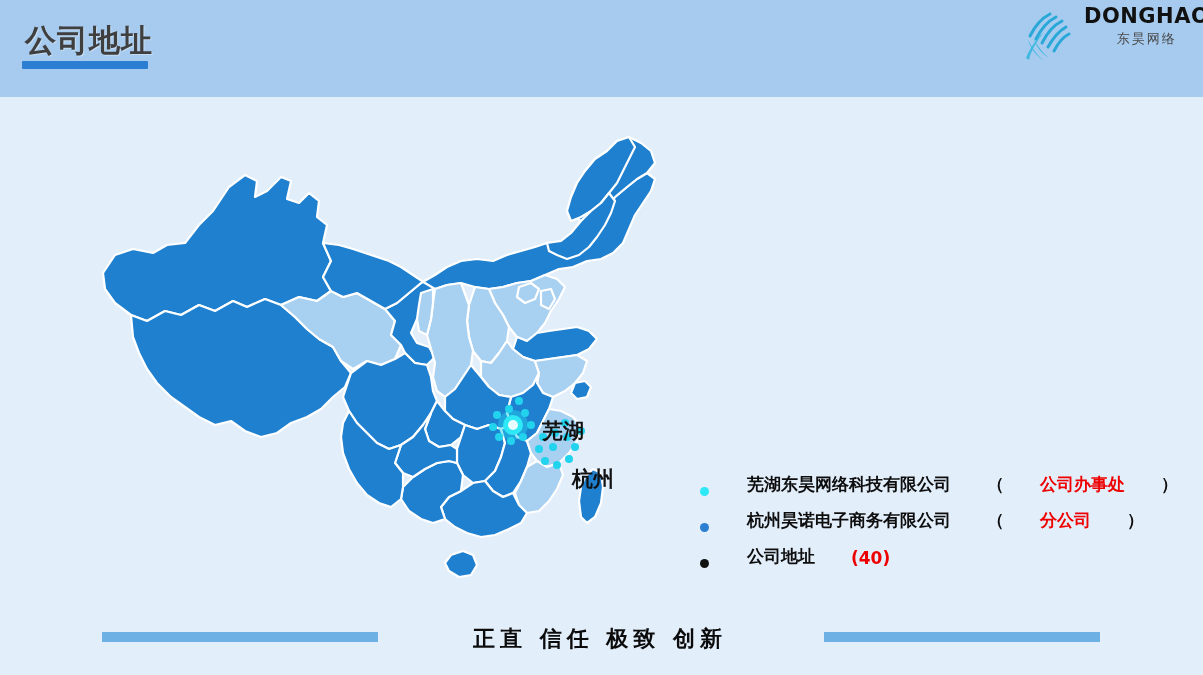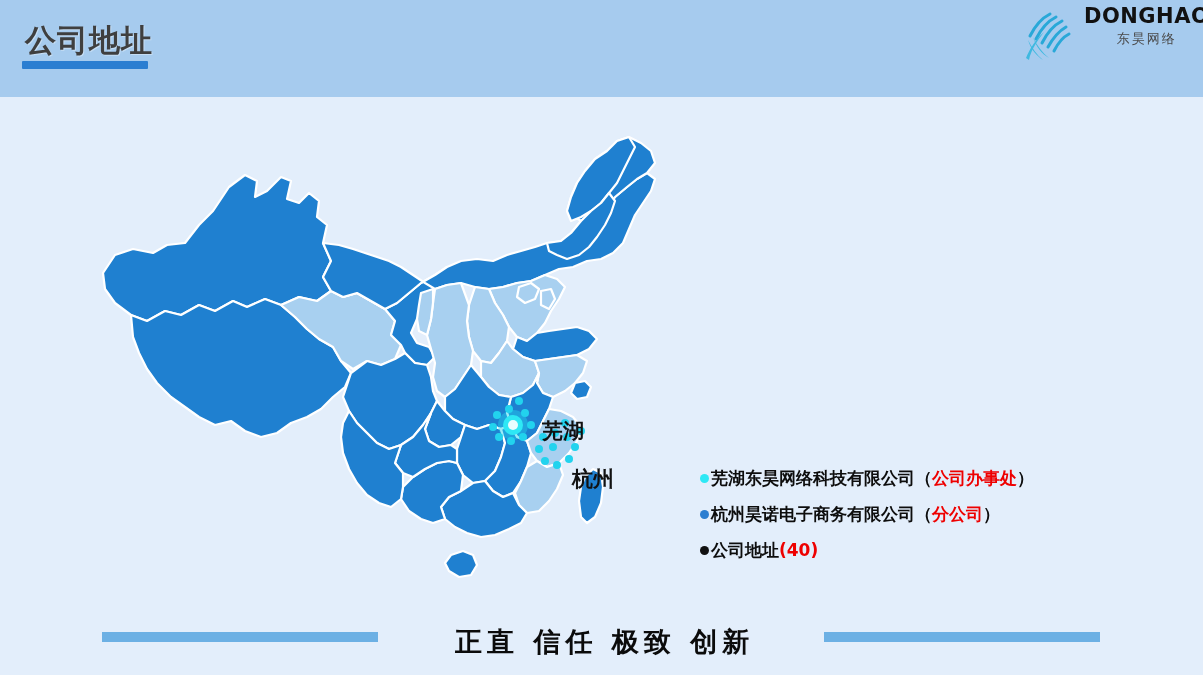--- a/index.html
+++ b/index.html
@@ -53,45 +53,46 @@
     font-family:"DejaVu Sans","Liberation Sans",sans-serif;
     white-space:nowrap;pointer-events:none;margin-left:32px;
   }
   #label-wuhu{left:415px;top:292px;}
   #label-hangzhou{left:445px;top:340px;}
   
   #legend{
     position:absolute;left:700px;top:460px;width:420px;
   }
   .legend-row{
-    display:flex;align-items:center;
+    display:flex;align-items:flex-end;
     height:36px;
     font-size:17px;font-weight:bold;color:#0d0d0d;
     font-family:"DejaVu Sans","Liberation Sans",sans-serif;
     white-space:nowrap;
+    gap:36px;
   }
   .legend-dot{
     width:9px;height:9px;border-radius:50%;
     margin-right:2px;flex:0 0 9px;
   }
   .legend-paren{color:#0d0d0d;}
   .legend-tag{color:#ee0000;}
   
   #footer-bar-left{
     position:absolute;left:102px;top:632px;width:276px;height:10px;
     background:#6cb0e4;
   }
   #footer-bar-right{
     position:absolute;left:824px;top:632px;width:276px;height:10px;
     background:#6cb0e4;
   }
   #slogan{
     position:absolute;left:455px;top:624px;width:290px;
     text-align:center;
-    font-size:27px;font-weight:bold;color:#0b0b0b;
+    font-size:22px;font-weight:bold;color:#0b0b0b;
     letter-spacing:5px;
     font-family:"DejaVu Sans","Liberation Sans",sans-serif;
     white-space:nowrap;
   }
 </style>
 </head>
 <body>
 
 <div id="header">
   <div id="page-title">公司地址</div>

